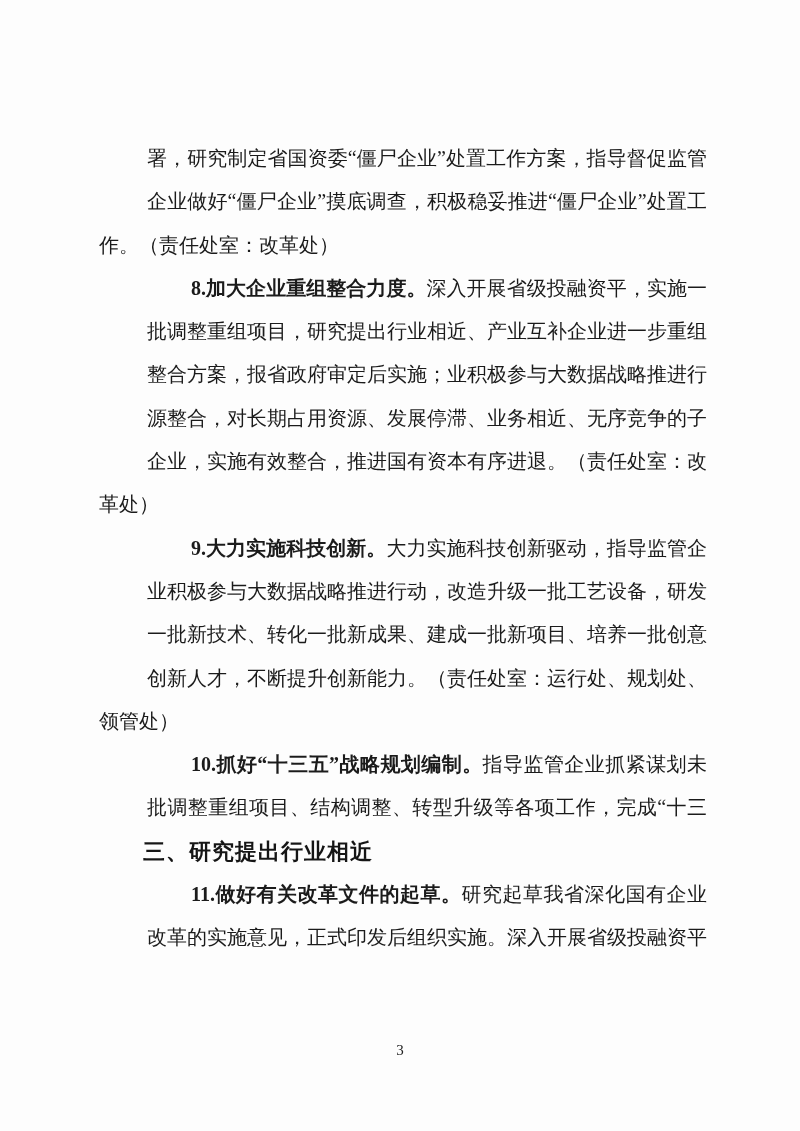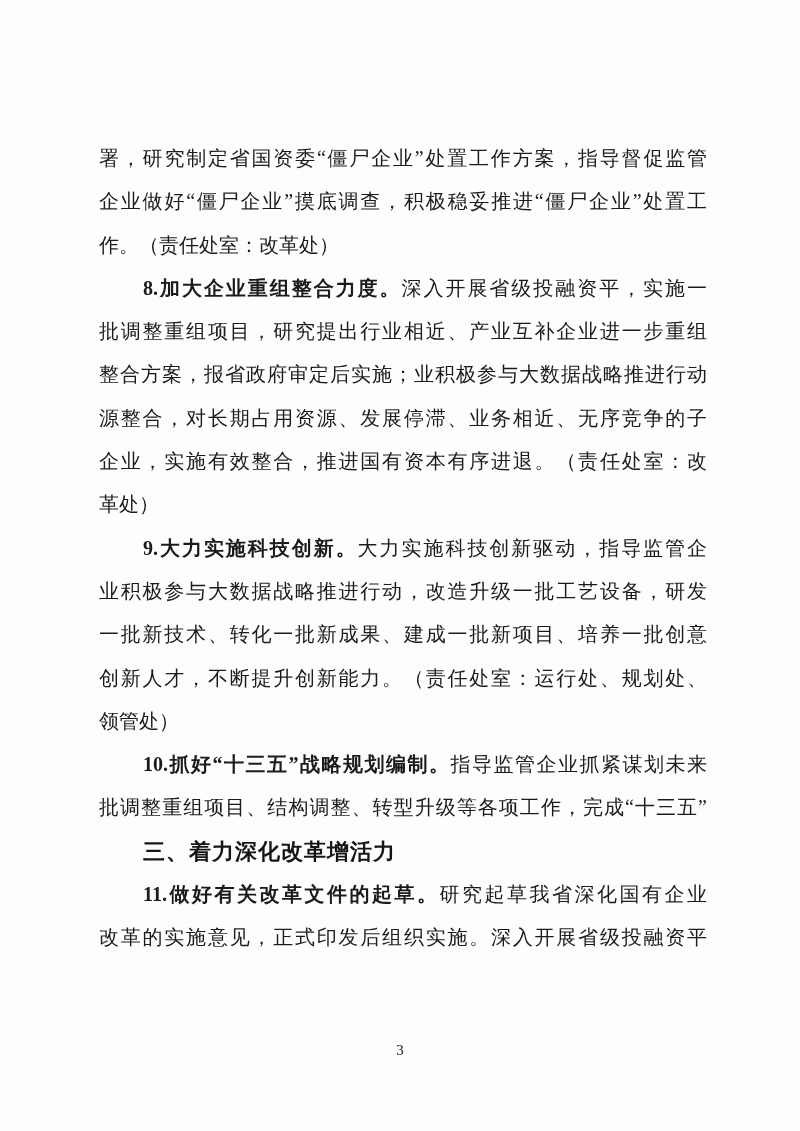--- a/index.html
+++ b/index.html
@@ -29,20 +29,21 @@
   .doc-line {
     height: 43.3px;
     line-height: 43.3px;
     font-size: 20px;
     text-align: justify;
     overflow: hidden;
   }
   .doc-line.j {
     
     text-align-last: justify;
+    margin-left: 48px;
   }
   .doc-line.l {
     text-align: right;
     text-align-last: left;
   }
   .doc-line.indent {
     text-indent: 44px;
   }
   .run-bold {
     font-weight: bold;
@@ -80,18 +81,18 @@
       <div class="doc-line j"><span>源整合，对长期占用资源、发展停滞、业务相近、无序竞争的子</span></div>
       <div class="doc-line j"><span>企业，实施有效整合，推进国有资本有序进退。（责任处室：改</span></div>
       <div class="doc-line l"><span>革处）</span></div>
       <div class="doc-line j indent"><span class="run-bold">9.大力实施科技创新。</span><span>大力实施科技创新驱动，指导监管企</span></div>
       <div class="doc-line j"><span>业积极参与大数据战略推进行动，改造升级一批工艺设备，研发</span></div>
       <div class="doc-line j"><span>一批新技术、转化一批新成果、建成一批新项目、培养一批创意</span></div>
       <div class="doc-line j"><span>创新人才，不断提升创新能力。（责任处室：运行处、规划处、</span></div>
       <div class="doc-line l"><span>领管处）</span></div>
       <div class="doc-line j indent"><span class="run-bold">10.抓好“十三五”战略规划编制。</span><span>指导监管企业抓紧谋划未来</span></div>
       <div class="doc-line j"><span>批调整重组项目、结构调整、转型升级等各项工作，完成“十三五”</span></div>
-      <div class="doc-line l indent heading"><span class="run-bold">三、着力深化改革增活力</span></div>
+      <div class="doc-line l indent heading"><span class="run-bold">三、研究提出行业相近</span></div>
       <div class="doc-line j indent"><span class="run-bold">11.做好有关改革文件的起草。</span><span>研究起草我省深化国有企业</span></div>
       <div class="doc-line j"><span>改革的实施意见，正式印发后组织实施。深入开展省级投融资平</span></div>
     </div>
   <div class="page-number">3</div>
 </div>
 
 </body></html>

